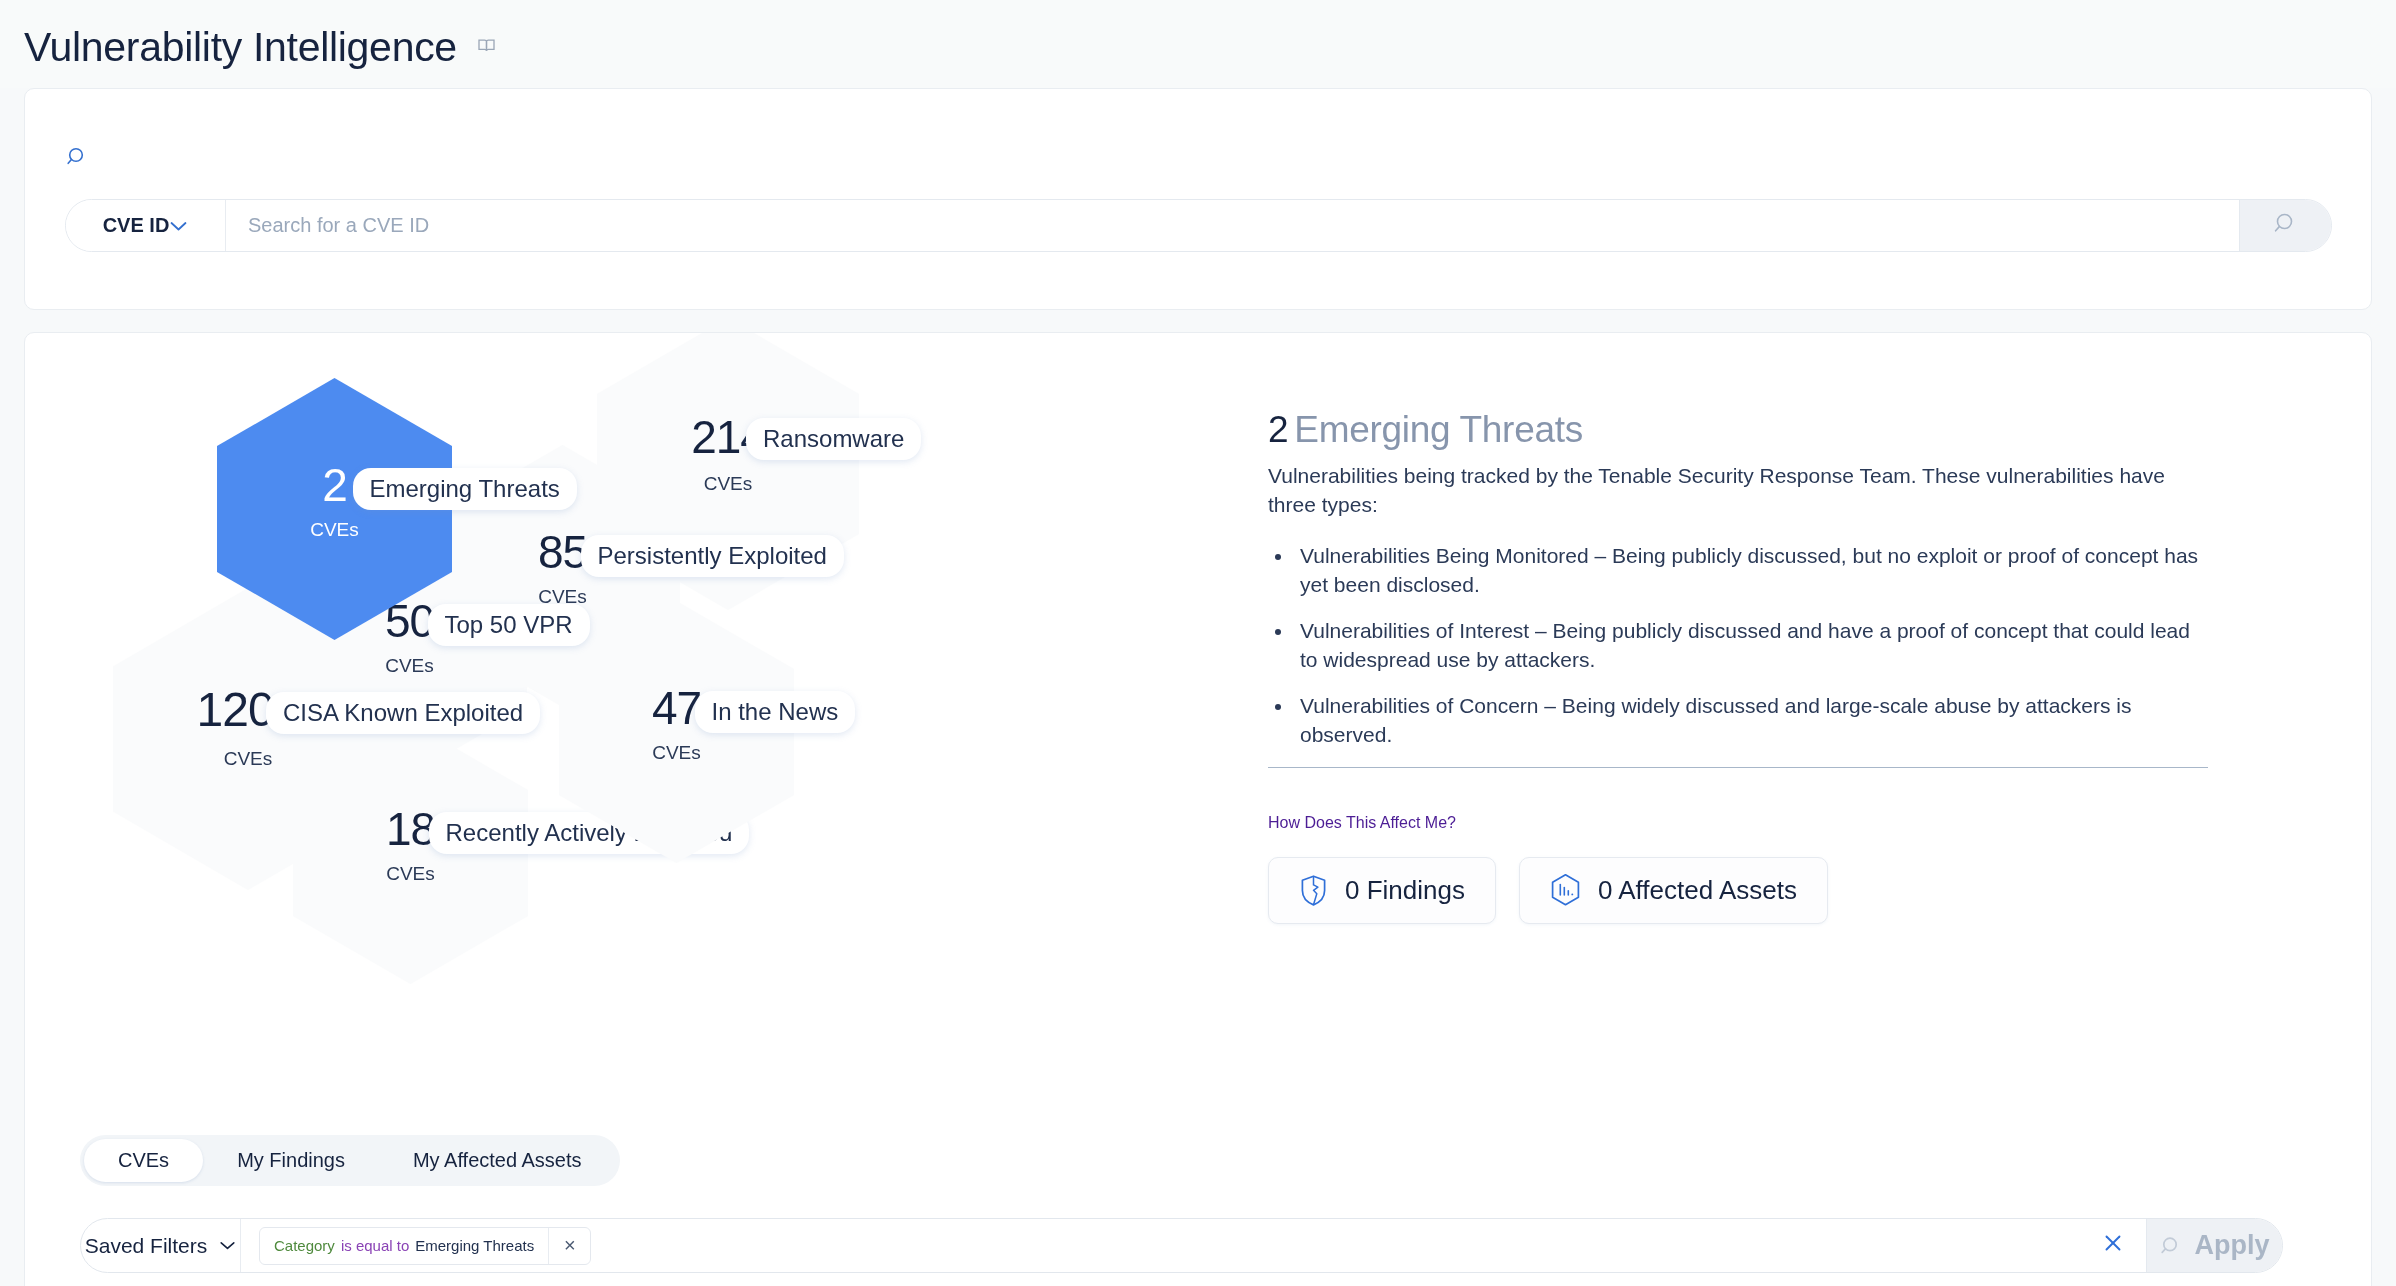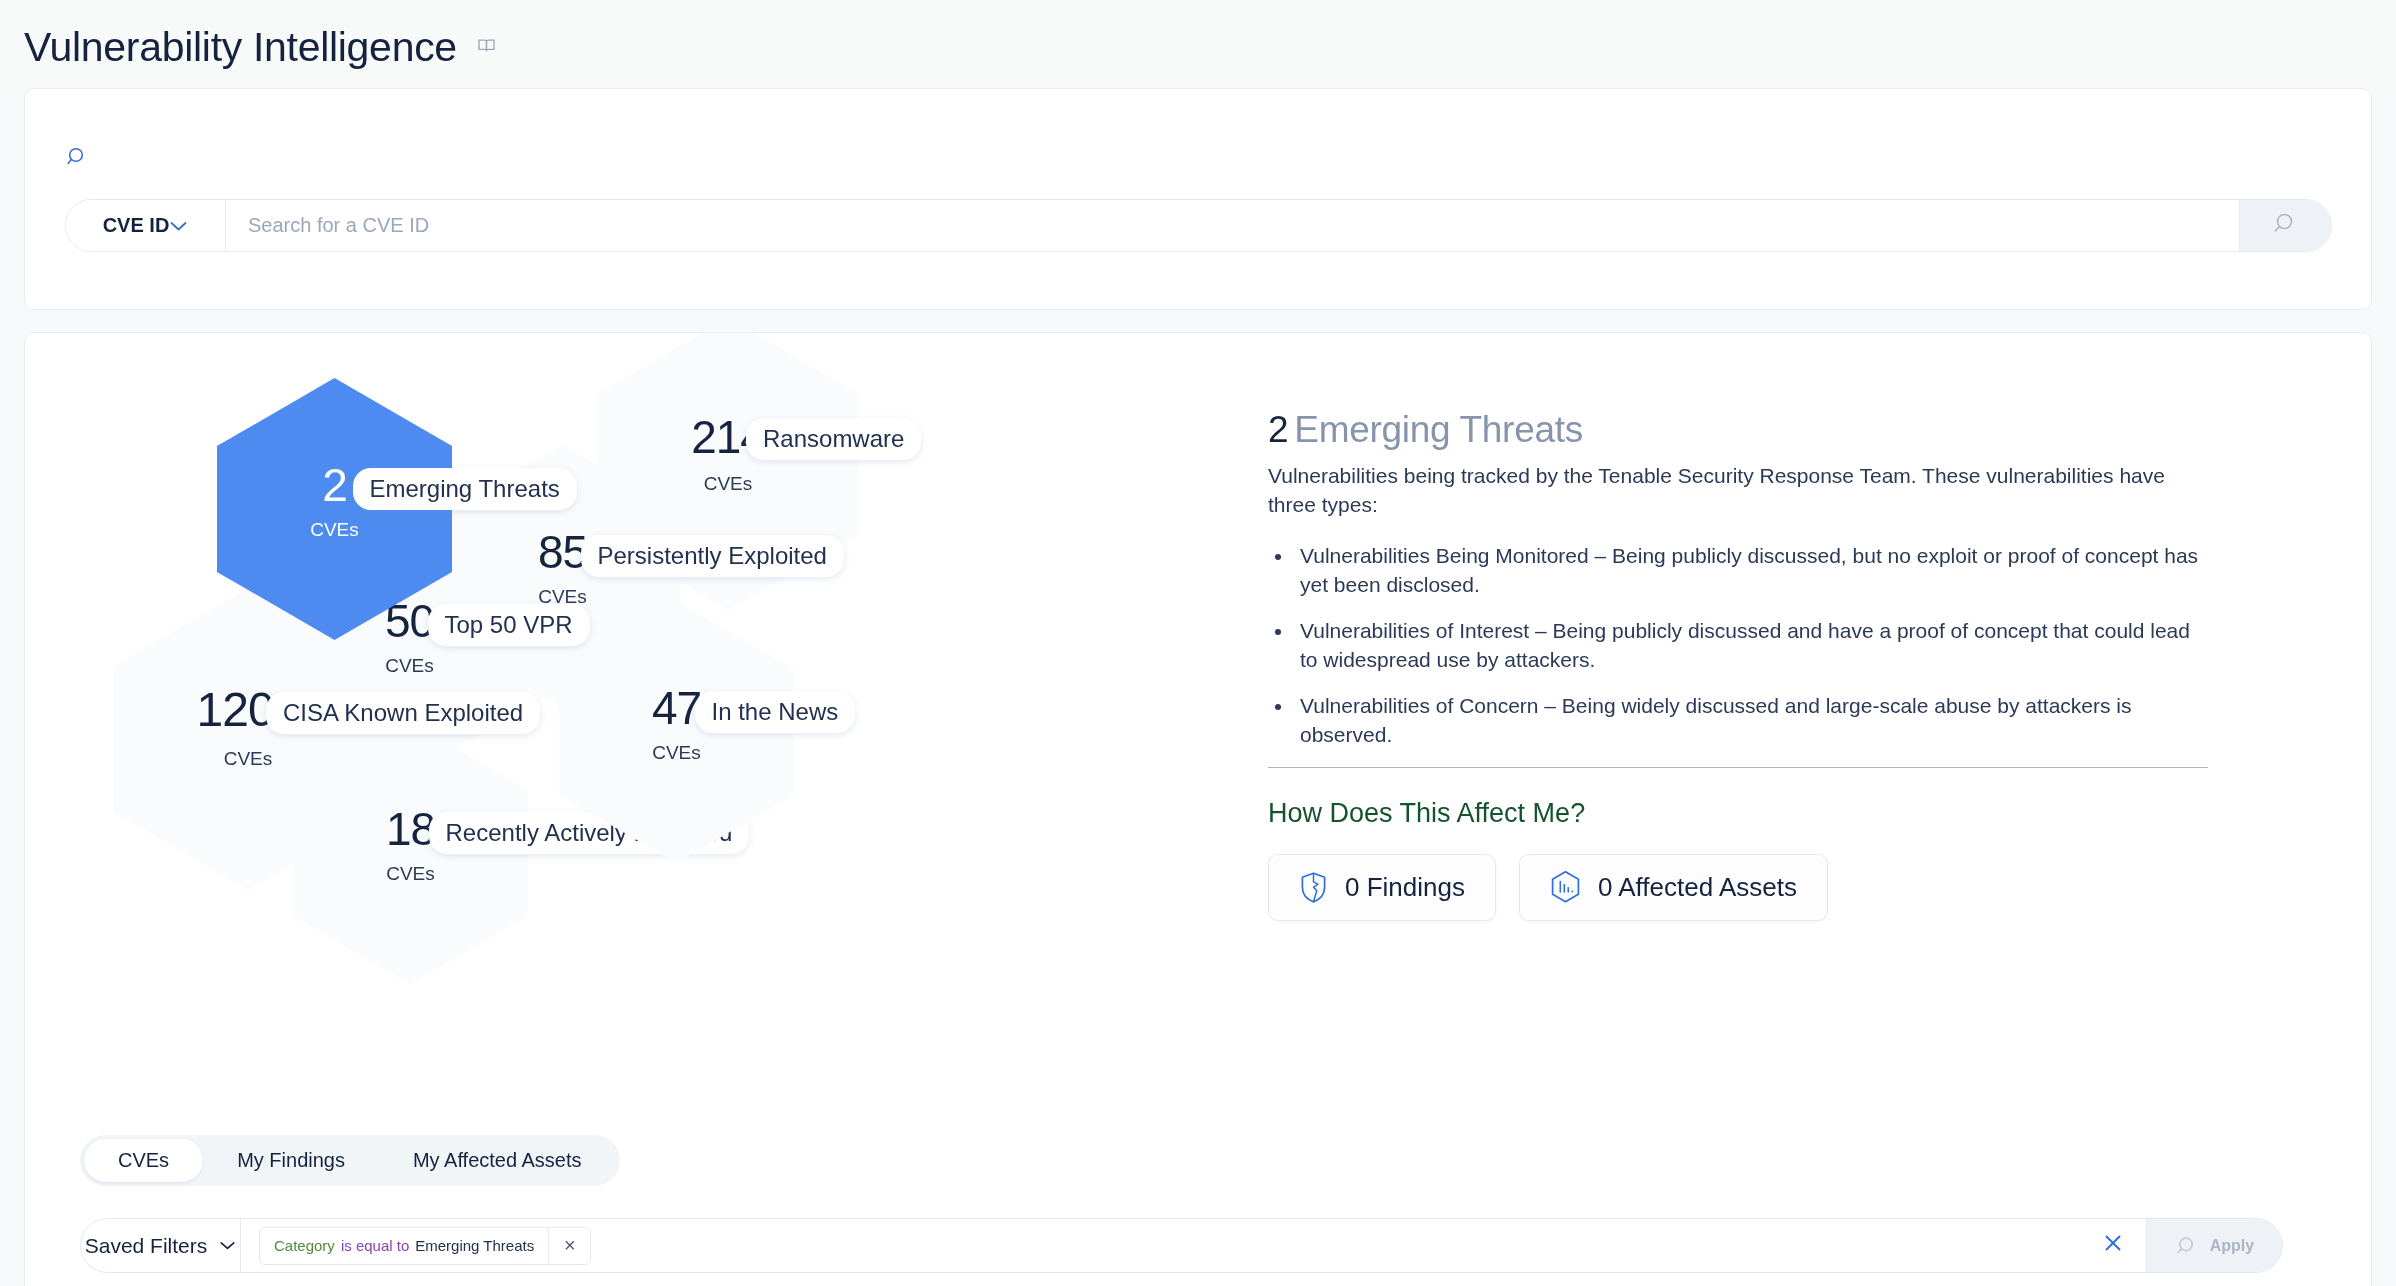--- a/index.html
+++ b/index.html
@@ -225,23 +225,23 @@
     color: #2b3a57;
     margin-bottom: 17px;
     padding-left: 6px;
   }
   .detail .divider {
     margin-top: 16px;
     height: 1px;
     background: #a8b7c9;
   }
   .affect-title {
-    margin-top: 30px;
-    font-size: 27px;
-    color: #14532d;
+    margin-top: 46px;
+    font-size: 16px;
+    color: #4c1d95;
     font-weight: 400;
   }
   .affect-btns {
     margin-top: 25px;
     display: flex;
     gap: 23px;
   }
   .affect-btn {
     height: 67px;
     border: 1px solid #e6eaf0;
@@ -363,21 +363,21 @@
     cursor: pointer;
   }
   .apply-btn {
     width: 136px;
     background: #eef1f5;
     border-left: 1px solid #e4e9ef;
     display: flex;
     align-items: center;
     justify-content: center;
     gap: 11px;
-    font-size: 16px;
+    font-size: 27px;
     font-weight: 700;
     color: #aab6c6;
     cursor: default;
   }
   .apply-btn .mag { color: #c2cbd7; display:inline-flex; }
 </style>
 </head>
 <body>
 
 <div class="page-header">

